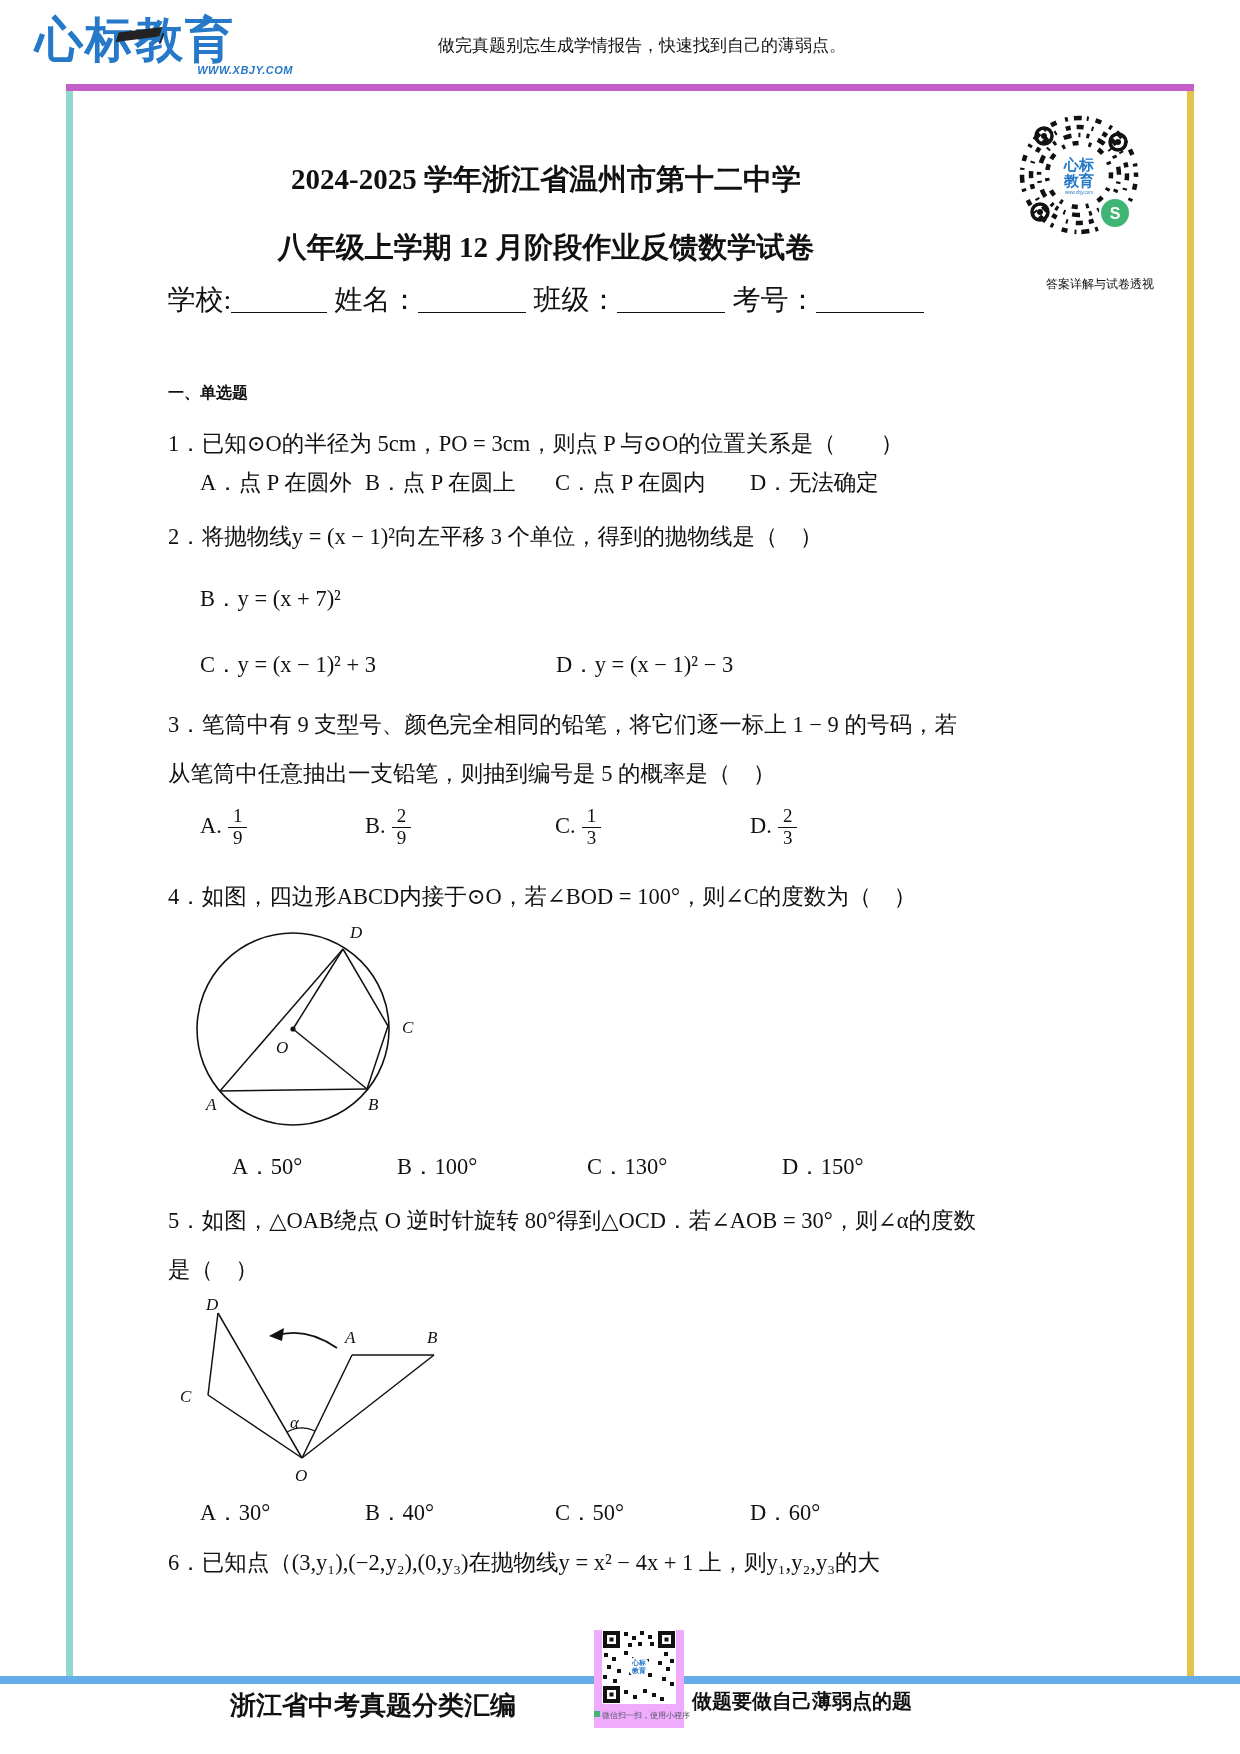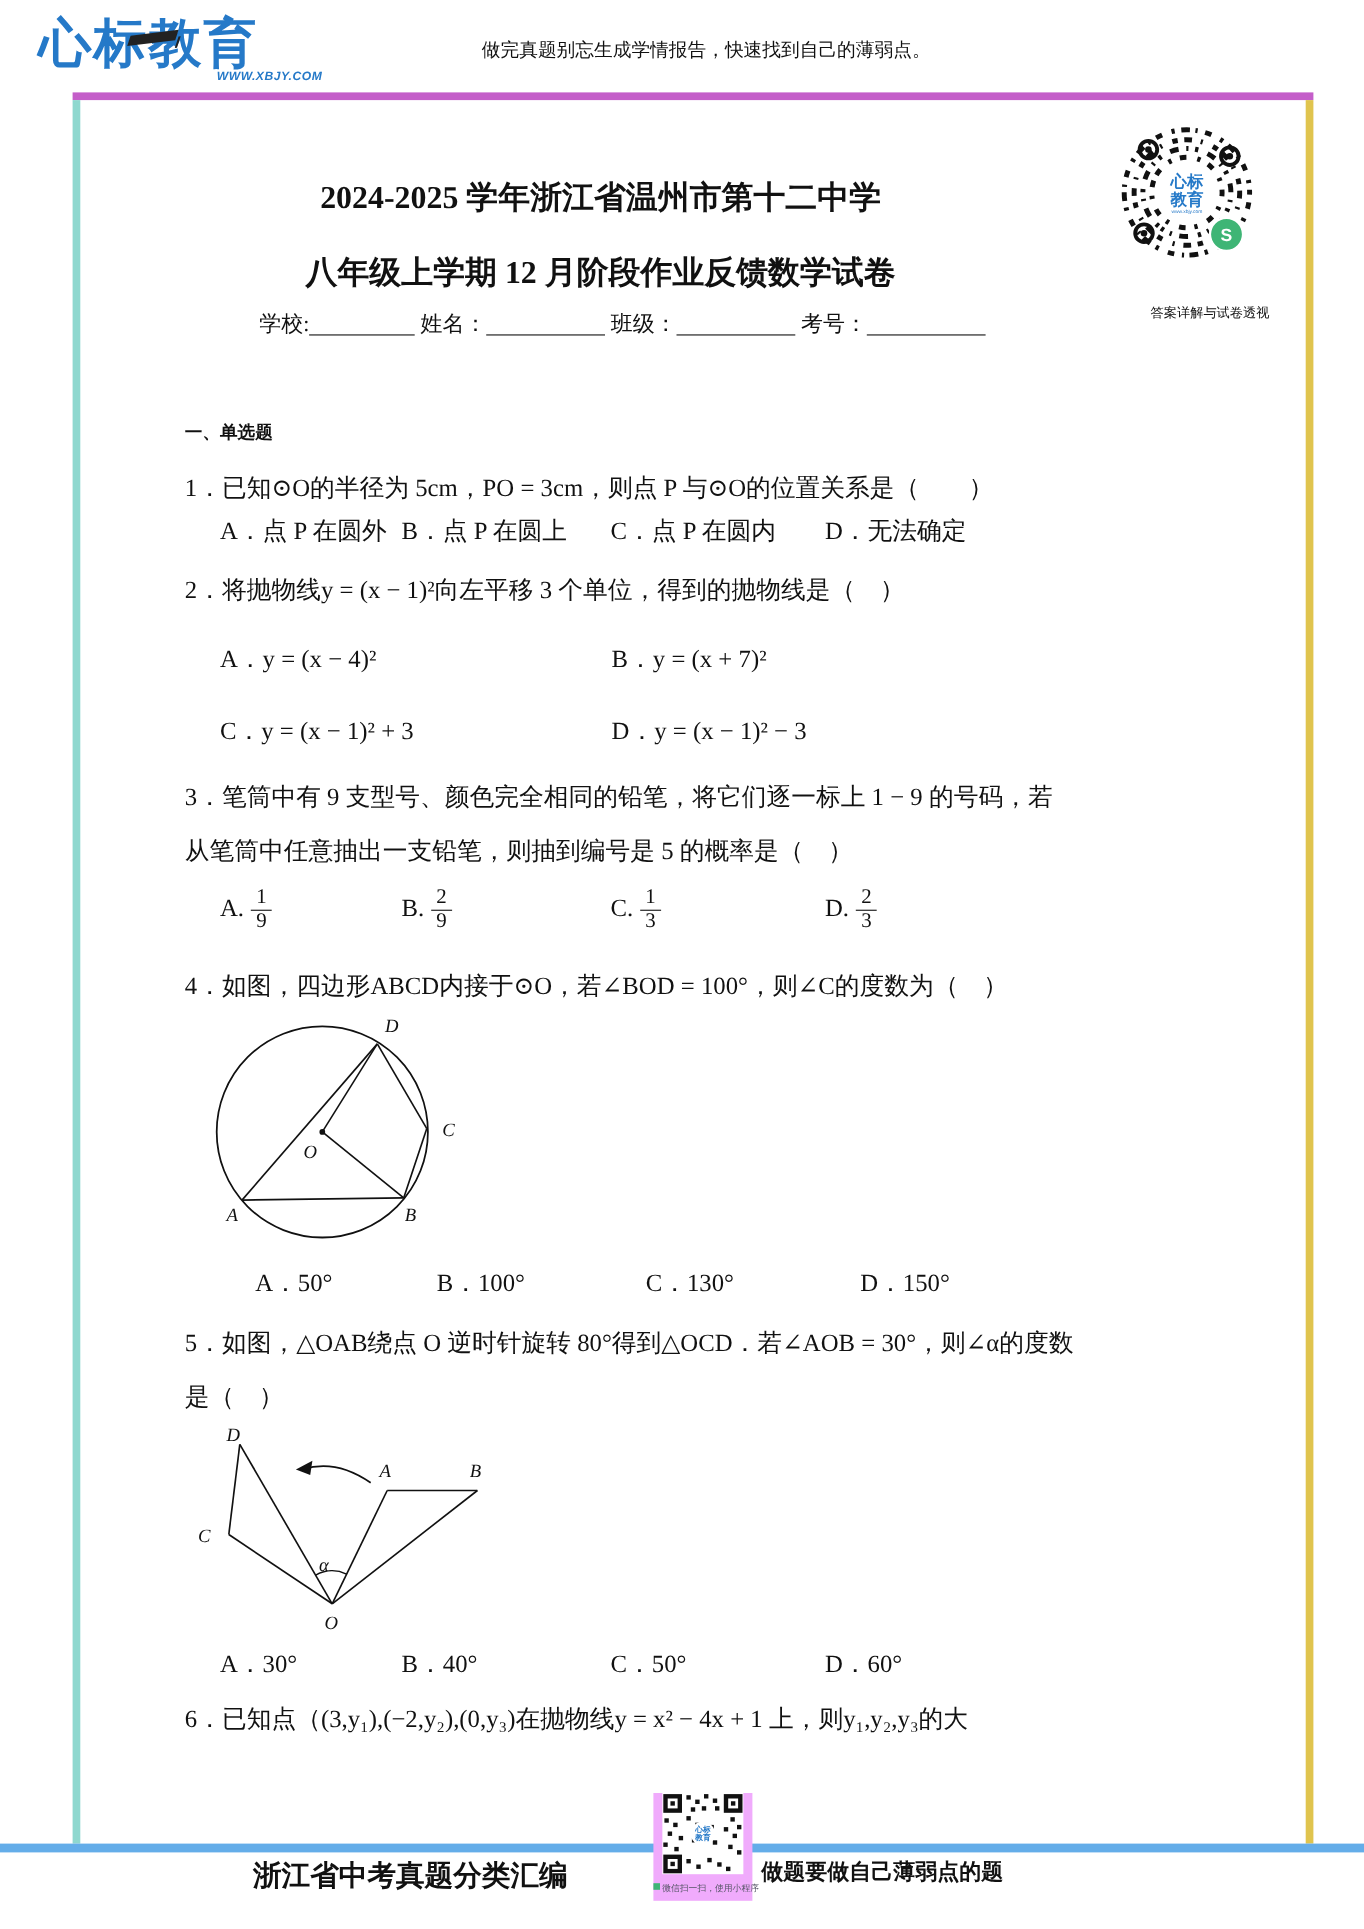--- a/index.html
+++ b/index.html
@@ -19,21 +19,21 @@
   
   .bar{position:absolute;}
   #bar-top{left:66px;top:84px;width:1128px;height:7px;background:#c45ec9;}
   #bar-left{left:66px;top:91px;width:7px;height:1585px;background:#8fd8cf;}
   #bar-right{left:1187px;top:91px;width:7px;height:1585px;background:#e0c44e;}
   #bar-bottom{left:0;top:1676px;width:1240px;height:8px;background:#64ade9;}
   
   #title1,#title2{position:absolute;left:66px;width:960px;text-align:center;
         font-weight:bold;font-size:29px;white-space:nowrap;}
   #title1{top:160px;} #title2{top:228px;}
-  #info-line{position:absolute;left:66px;top:281px;width:960px;text-align:center;font-size:20px;padding-left:20px;}
+  #info-line{position:absolute;left:66px;top:281px;width:960px;text-align:center;font-size:28px;}
   .blank{display:inline-block;height:22px;border-bottom:1.6px solid #111;vertical-align:-4px;}
   .blank.b1{width:96px;} .blank.b2{width:108px;}
   
   #qr-round{position:absolute;left:1014px;top:112px;}
   #qr-top-caption{position:absolute;left:1000px;top:276px;width:200px;text-align:center;
         font-size:12px;white-space:nowrap;}
   
   .sec-title{position:absolute;left:168px;top:383px;font-size:16px;font-weight:bold;}
   .stem{position:absolute;font-size:22.5px;line-height:49px;}
   .nowrap{white-space:nowrap;}
@@ -129,21 +129,20 @@
   <div id="q1-stem" class="stem nowrap">1．已知⊙O的半径为 5cm，PO = 3cm，则点 P 与⊙O的位置关系是（　　）</div>
   <div id="q1-opts" class="opt-row">
     <span class="o1">A．点 P 在圆外</span>
     <span class="o2">B．点 P 在圆上</span>
     <span class="o3">C．点 P 在圆内</span>
     <span>D．无法确定</span>
   </div>
 
   <div id="q2-stem" class="stem nowrap">2．将抛物线y = (x − 1)²向左平移 3 个单位，得到的抛物线是（　）</div>
   <div id="q2-row1" class="opt-row grid2">
-    <span class="g1">A．y = (x − 4)²</span>
     <span>B．y = (x + 7)²</span>
   </div>
   <div id="q2-row2" class="opt-row grid2">
     <span class="g1">C．y = (x − 1)² + 3</span>
     <span>D．y = (x − 1)² − 3</span>
   </div>
 
   <div id="q3-stem" class="stem">3．笔筒中有 9 支型号、颜色完全相同的铅笔，将它们逐一标上 1 − 9 的号码，若从笔筒中任意抽出一支铅笔，则抽到编号是 5 的概率是（　）</div>
   <div id="q3-opts" class="opt-row frac-row">
     <span class="o1"><span>A.</span><span class="frac"><span class="num">1</span><span class="den">9</span></span></span>

